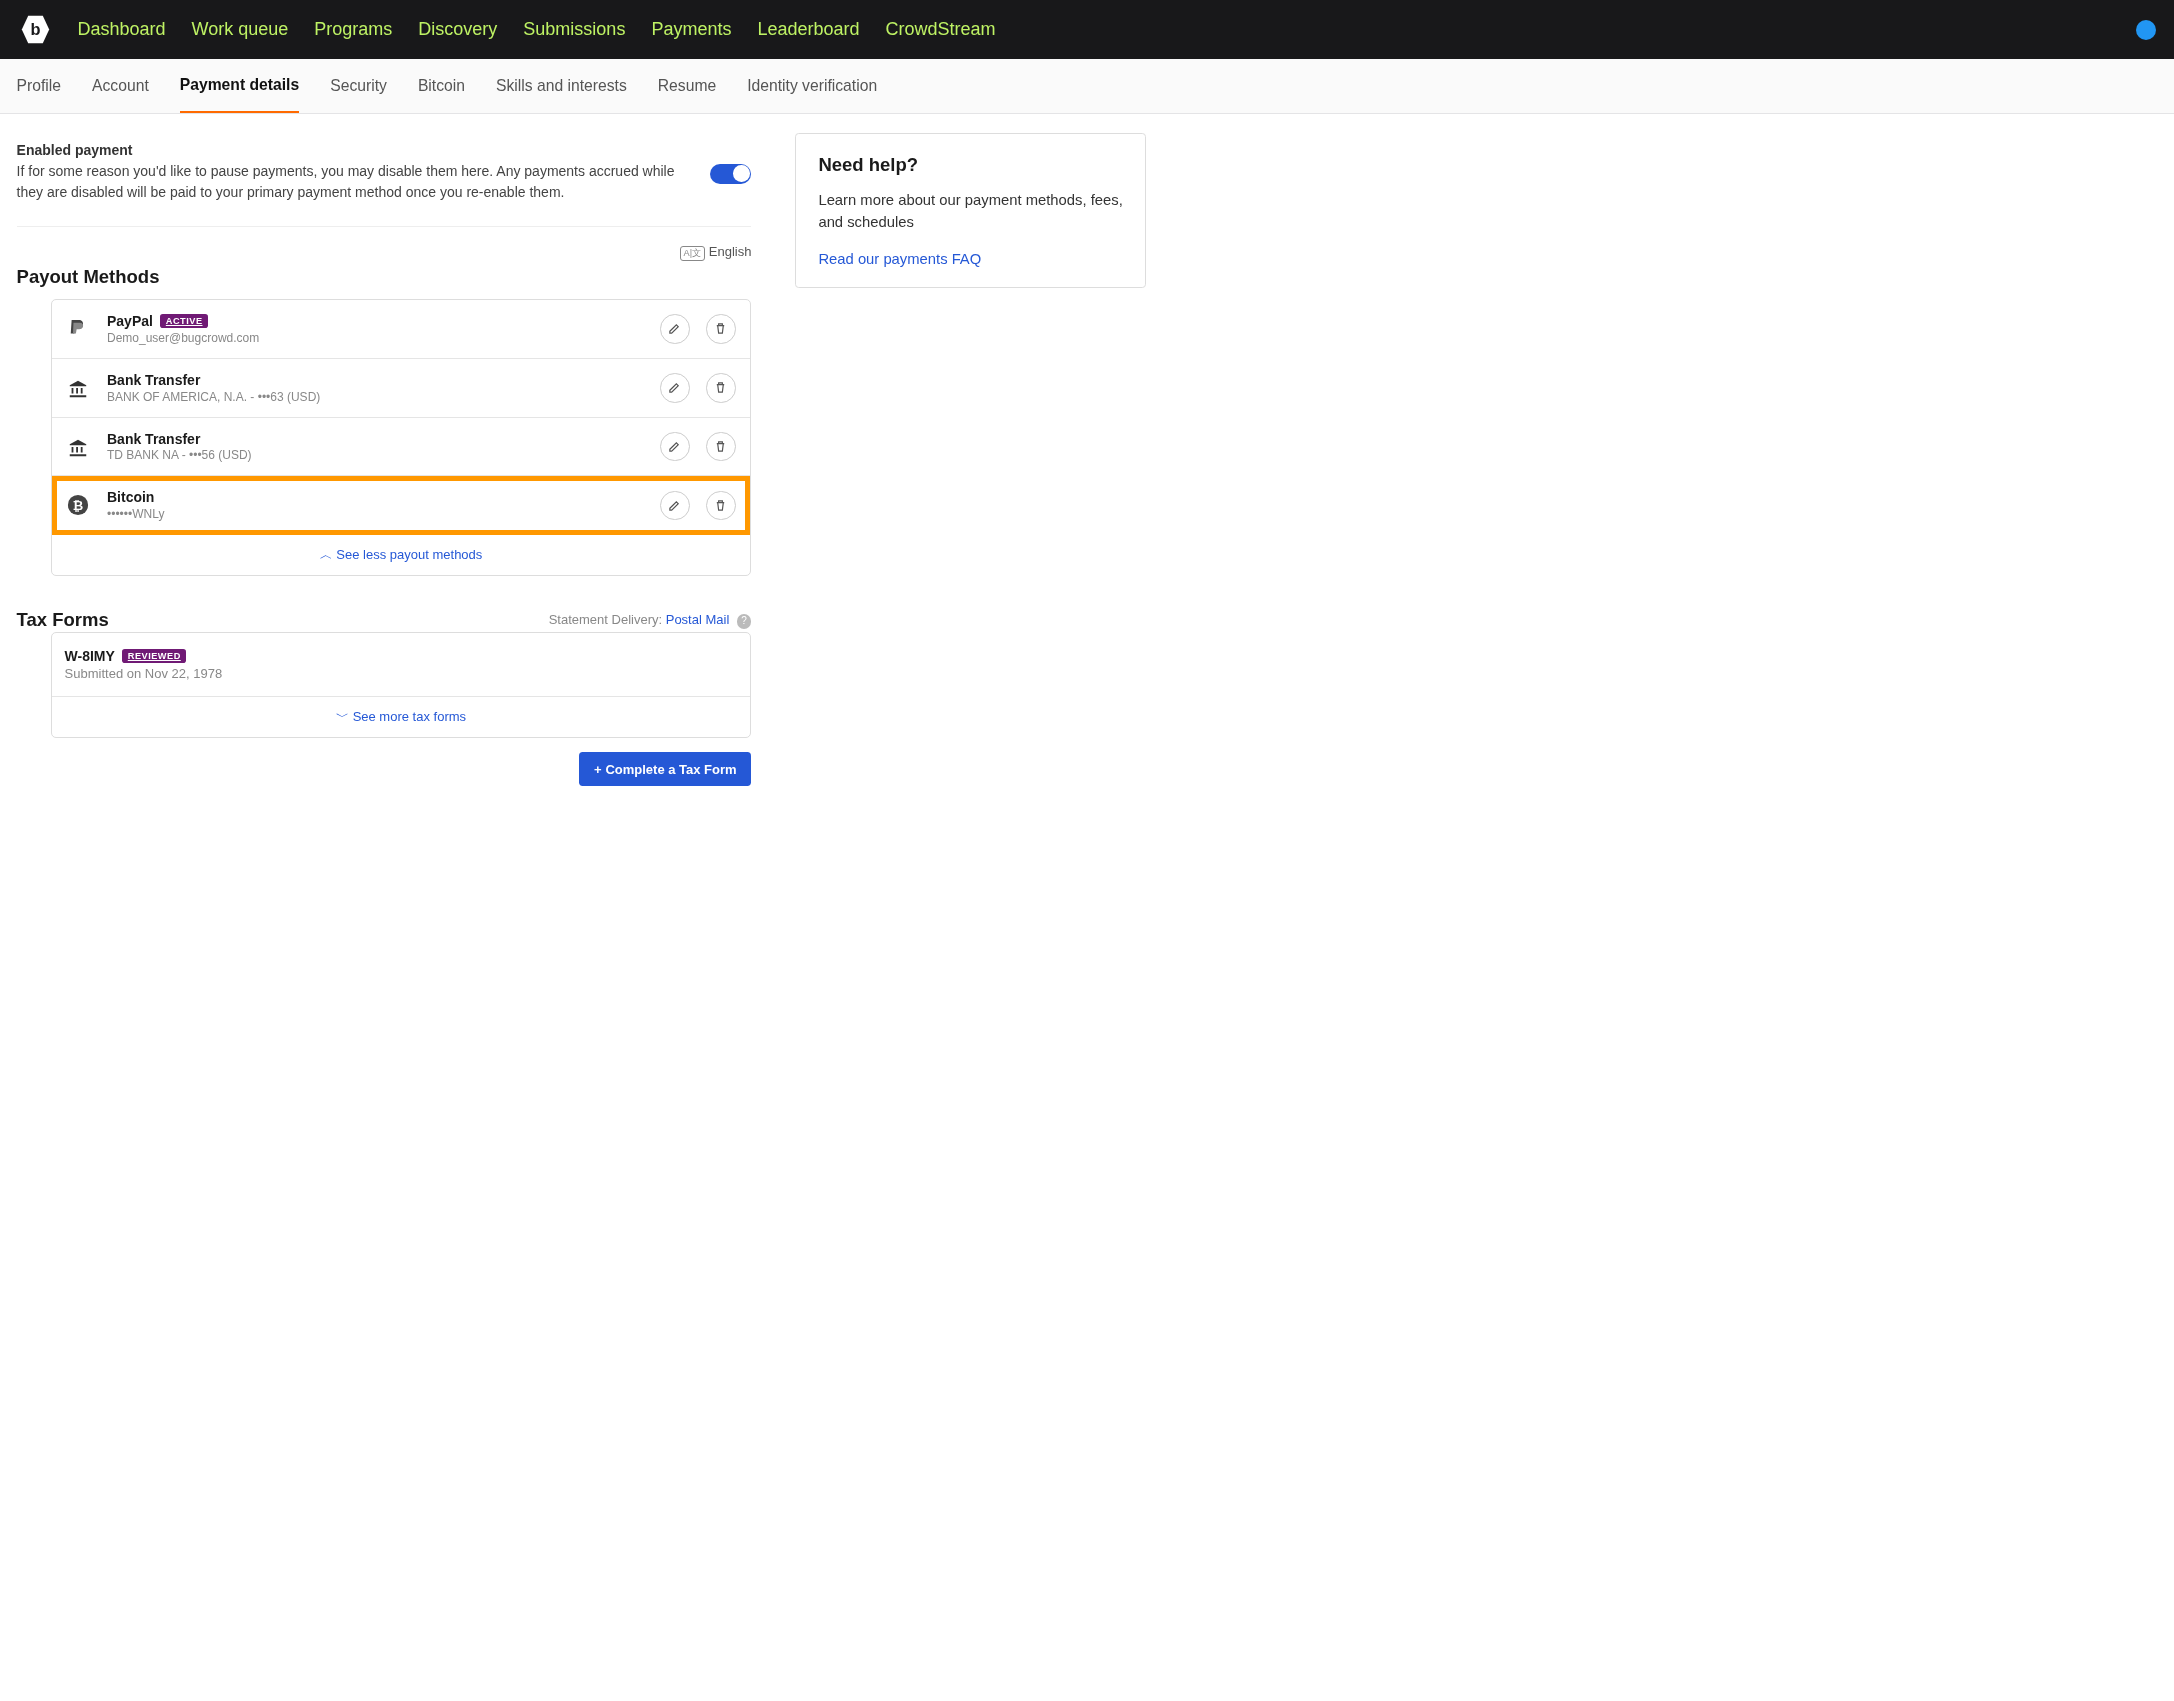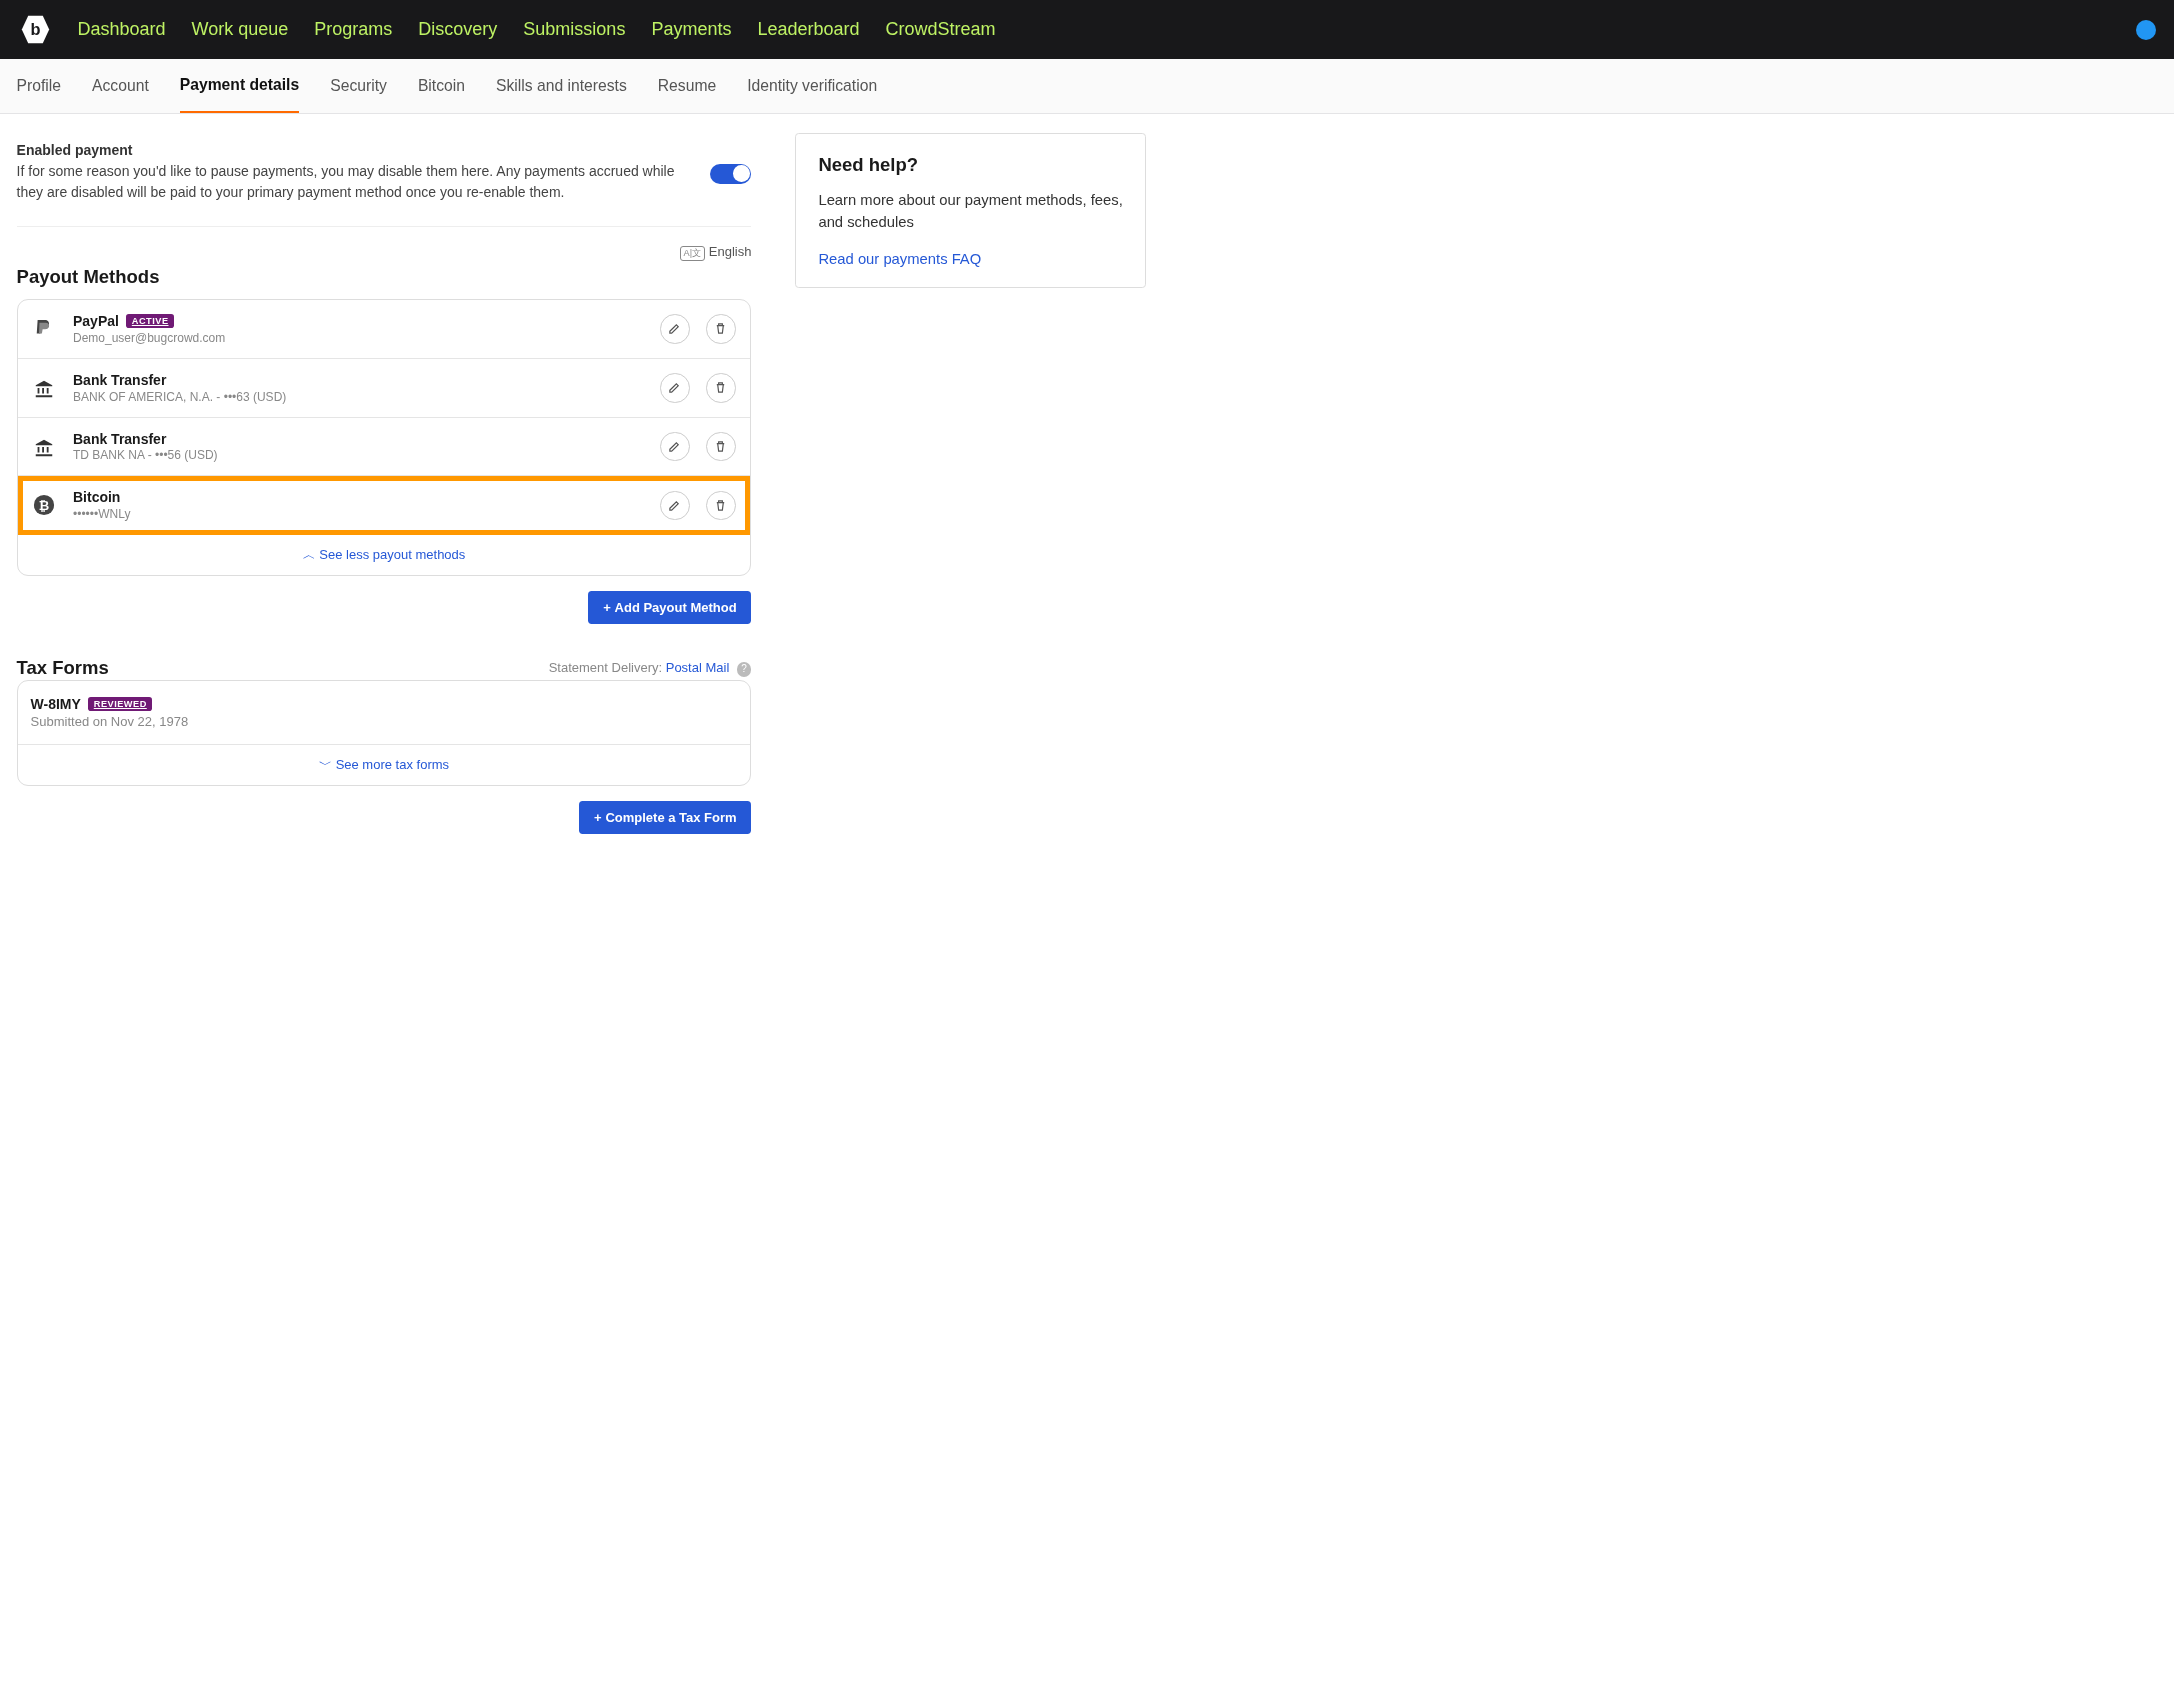--- a/index.html
+++ b/index.html
@@ -92,22 +92,23 @@
     margin-bottom: 5.5px;
   }
   .lang-row .ic {
     display:inline-block;border:0.9px solid #888;border-radius:3px;
     font-size:9.2px;padding:0 2.8px;margin-right:3.7px;color:#888;
   }
   h2.section { font-size: 18.5px; font-weight: 700; margin: 5.5px 0 11px; }
   
   .card {
     border: 0.9px solid #ddd;
-    border-radius: 11px;
+    border-radius: 5px;
     overflow: hidden;
+    margin-left: 34px;
   }
   .card-row {
     display: flex;
     align-items: center;
     padding: 13px 14.8px;
     border-bottom: 0.9px solid #e5e5e5;
     gap: 16.6px;
   }
   .card-row:last-child { border-bottom: none; }
   .card-row.highlight { outline: 5.5px solid #ff9800; outline-offset: -5.5px; }
@@ -313,23 +314,20 @@
               <path d="M3 4h8M5 4V2h4v2M4 4l1 8h4l1-8" fill="none" stroke="#555" stroke-width="1.3"></path>
             </svg>
           </button>
       </div>
 
       <div class="card-footer">
         <span class="chev">︿</span><span>See less payout methods</span>
       </div>
     </div>
 
-    <div class="btn-row">
-      <button class="btn"><span class="plus">+</span><span>Add Payout Method</span></button>
-    </div>
 
     <div class="tax-header">
       <h2 class="section" style="margin:0">Tax Forms</h2>
       <div class="stmt">
         <span>Statement Delivery:</span>
         <a href="#">Postal Mail</a>
         <span class="q-icon">?</span>
       </div>
     </div>
 

